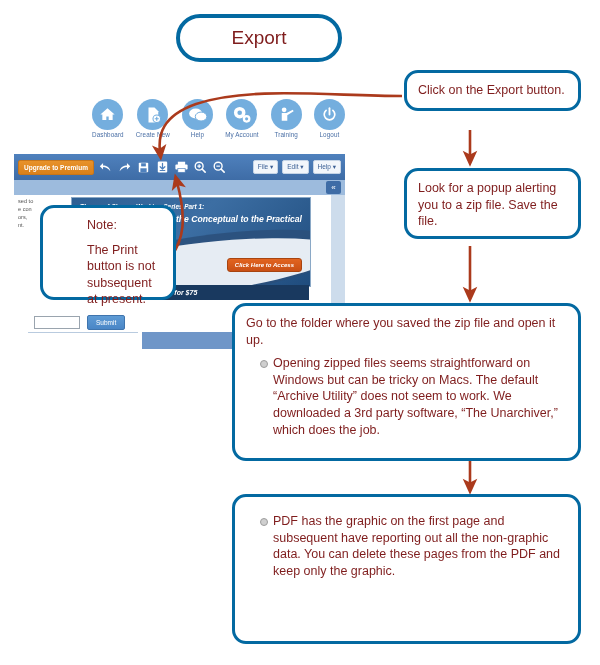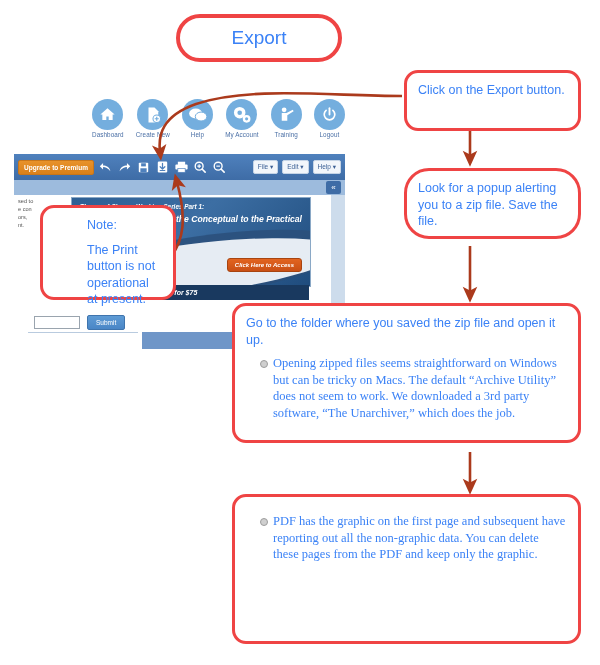--- a/index.html
+++ b/index.html
@@ -6,47 +6,47 @@
   body{
     width:600px;height:665px;background:#ffffff;
     font-family:"Liberation Sans","DejaVu Sans",sans-serif;
     color:#36548c;position:relative;overflow:hidden;
   }
   .stage{position:absolute;left:0;top:0;width:600px;height:665px;}
 
   
   .callout{
     position:absolute;box-sizing:border-box;
-    background:#ffffff;border:3px solid #ef4444;border-radius:14px;
-    color:#3b82f6;font-size:12.5px;line-height:1.32;
+    background:#ffffff;border:3px solid #0369a1;border-radius:14px;
+    color:#7f1d1d;font-size:12.5px;line-height:1.32;
     padding:9px 11px;
   }
   .callout.title-box{
     border-radius:26px;border-width:4px;
     display:flex;align-items:center;justify-content:center;
     font-size:19px;
   }
   .callout p{margin:0 0 6px 0;}
   .callout p:last-child{margin-bottom:0;}
-  .bullets{list-style:none;margin:7px 0 0 0;padding:0 0 0 14px;font-family:Liberation Serif, serif;}
+  .bullets{list-style:none;margin:7px 0 0 0;padding:0 0 0 14px;}
   .bullets li{
     position:relative;margin:0 0 9px 0;padding-left:13px;line-height:1.33;
   }
   .bullets li:last-child{margin-bottom:0;}
   .bullets li:before{
     content:"";position:absolute;left:0;top:5px;
     width:6px;height:6px;border-radius:50%;
     background:#cfcfcf;border:1px solid #9d9d9d;
   }
 
   
   #title-box{left:176px;top:14px;width:166px;height:48px;}
-  #box-click{left:404px;top:70px;width:177px;height:61px;}
-  #box-popup{left:404px;top:168px;width:177px;height:71px;border-radius:25px;}
-  #box-folder{left:232px;top:303px;width:349px;height:140px;}
+  #box-click{left:404px;top:70px;width:177px;height:41px;}
+  #box-popup{left:404px;top:168px;width:177px;height:71px;}
+  #box-folder{left:232px;top:303px;width:349px;height:158px;}
   #box-unzip{left:232px;top:494px;width:349px;height:150px;}
   #note-box{left:40px;top:205px;width:136px;height:95px;padding-left:44px;}
   #note-box p{margin:0 0 8px 0;}
 
   
   #arrows{position:absolute;left:0;top:0;width:600px;height:665px;pointer-events:none;}
 
   
   .app{
     position:absolute;left:14px;top:96px;width:331px;height:256px;
@@ -321,16 +321,16 @@
   </div>
 
   <div class="callout" id="box-unzip">
     <ul class="bullets">
       <li>PDF has the graphic on the first page and subsequent have reporting out all the non-graphic data. You can delete these pages from the PDF and keep only the graphic.</li>
     </ul>
   </div>
 
   <div class="callout" id="note-box">
     <p>Note:</p>
-    <p>The Print button is not operational at present.</p>
+    <p>The Print button is not subsequent at present.</p>
   </div>
 
 </div>
 
 </body></html>

